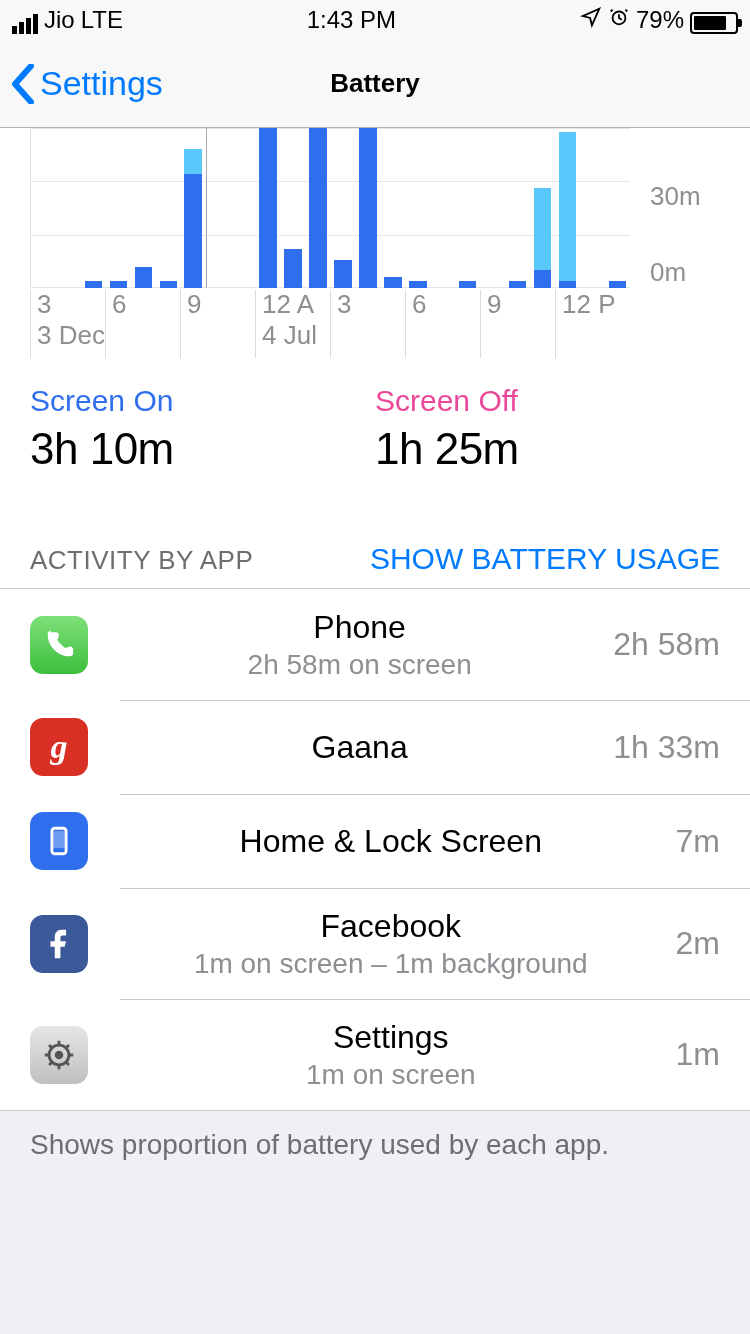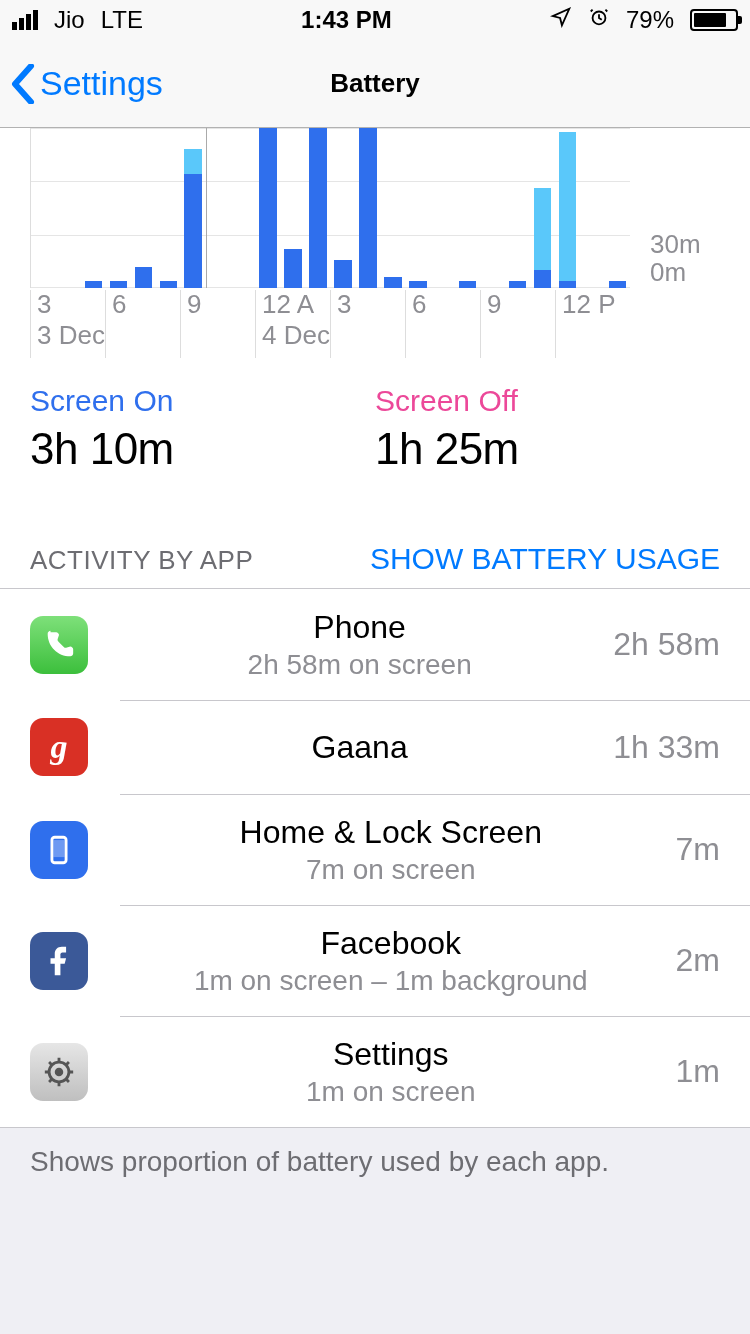--- a/index.html
+++ b/index.html
@@ -17,28 +17,28 @@
   .status-bar {
     height: 40px;
     display: flex;
     align-items: center;
     justify-content: space-between;
     padding: 0 12px;
     font-size: 24px;
     font-weight: 500;
     background: #f8f8f8;
   }
-  .status-left, .status-right { display: flex; align-items: center; gap: 16px; }
+  .status-left, .status-right { display: flex; align-items: flex-end; gap: 6px; }
   .signal-bars { display: flex; align-items: flex-end; gap: 2px; }
   .signal-bars span { width: 5px; background:#000; display:block; }
   .signal-bars span:nth-child(1){height:8px;}
   .signal-bars span:nth-child(2){height:12px;}
   .signal-bars span:nth-child(3){height:16px;}
   .signal-bars span:nth-child(4){height:20px;}
-  .status-center { font-weight:700; }
+  .status-center { font-weight:400; }
   .battery-icon {
     width: 48px; height: 22px; border:2px solid #000; border-radius:4px;
     position: relative; display:flex; align-items:center; padding:2px;
   }
   .battery-icon::after{
     content:""; position:absolute; right:-6px; top:5px; width:4px; height:8px;
     background:#000; border-radius:0 2px 2px 0;
   }
   .battery-fill{ background:#000; height:100%; width:79%; border-radius:1px;}
 
@@ -314,37 +314,37 @@
             <div class="bar-on" style="height: 0%;"></div>
           </div>
           <div class="bar-slot">
             <div class="bar-off" style="height: 0%;"></div>
             <div class="bar-on" style="height: 4.44444%;"></div>
           </div>
         </div>
     <div class="divider-line" style="left: 29.1667%;"></div>
       </div>
     <div class="y-axis">
-      <span style="position:relative; top:33%;margin-top:48px;">30m</span>
+      <span style="position:relative; top:33%;">30m</span>
       <span>0m</span>
     </div>
     <div class="x-axis" id="chart-xaxis">
         <div class="x-slot">
           <div>3</div>
           <div class="x-sub">3 Dec</div>
         </div>
         <div class="x-slot">
           <div>6</div>
         </div>
         <div class="x-slot">
           <div>9</div>
         </div>
         <div class="x-slot">
           <div>12 A</div>
-          <div class="x-sub">4 Dec</div>
+          <div class="x-sub">4 Jul</div>
         </div>
         <div class="x-slot">
           <div>3</div>
         </div>
         <div class="x-slot">
           <div>6</div>
         </div>
         <div class="x-slot">
           <div>9</div>
         </div>
@@ -395,21 +395,20 @@
     </div>
     <div class="app-row">
       <div class="app-icon icon-homelock">
         <svg viewBox="0 0 24 24" fill="none" stroke="#fff" stroke-width="2">
           <rect x="7" y="3" width="10" height="18" rx="2"></rect>
           <rect x="9" y="6" width="6" height="10" fill="#fff" opacity="0.3"></rect>
         </svg>
       </div>
       <div class="app-texts">
         <div class="app-name">Home &amp; Lock Screen</div>
-        <div class="app-detail" style="white-space: pre-line;">7m on screen</div>
       </div>
       <div class="app-value">7m</div>
     </div>
     <div class="app-row">
       <div class="app-icon icon-facebook">
         <svg viewBox="0 0 24 24" fill="#fff">
           <path d="M13 22v-8h3l1-4h-4V8c0-1 0-2 2-2h2V2h-3c-3 0-5 2-5 5v3H6v4h3v8h4z"></path>
         </svg>
       </div>
       <div class="app-texts">

